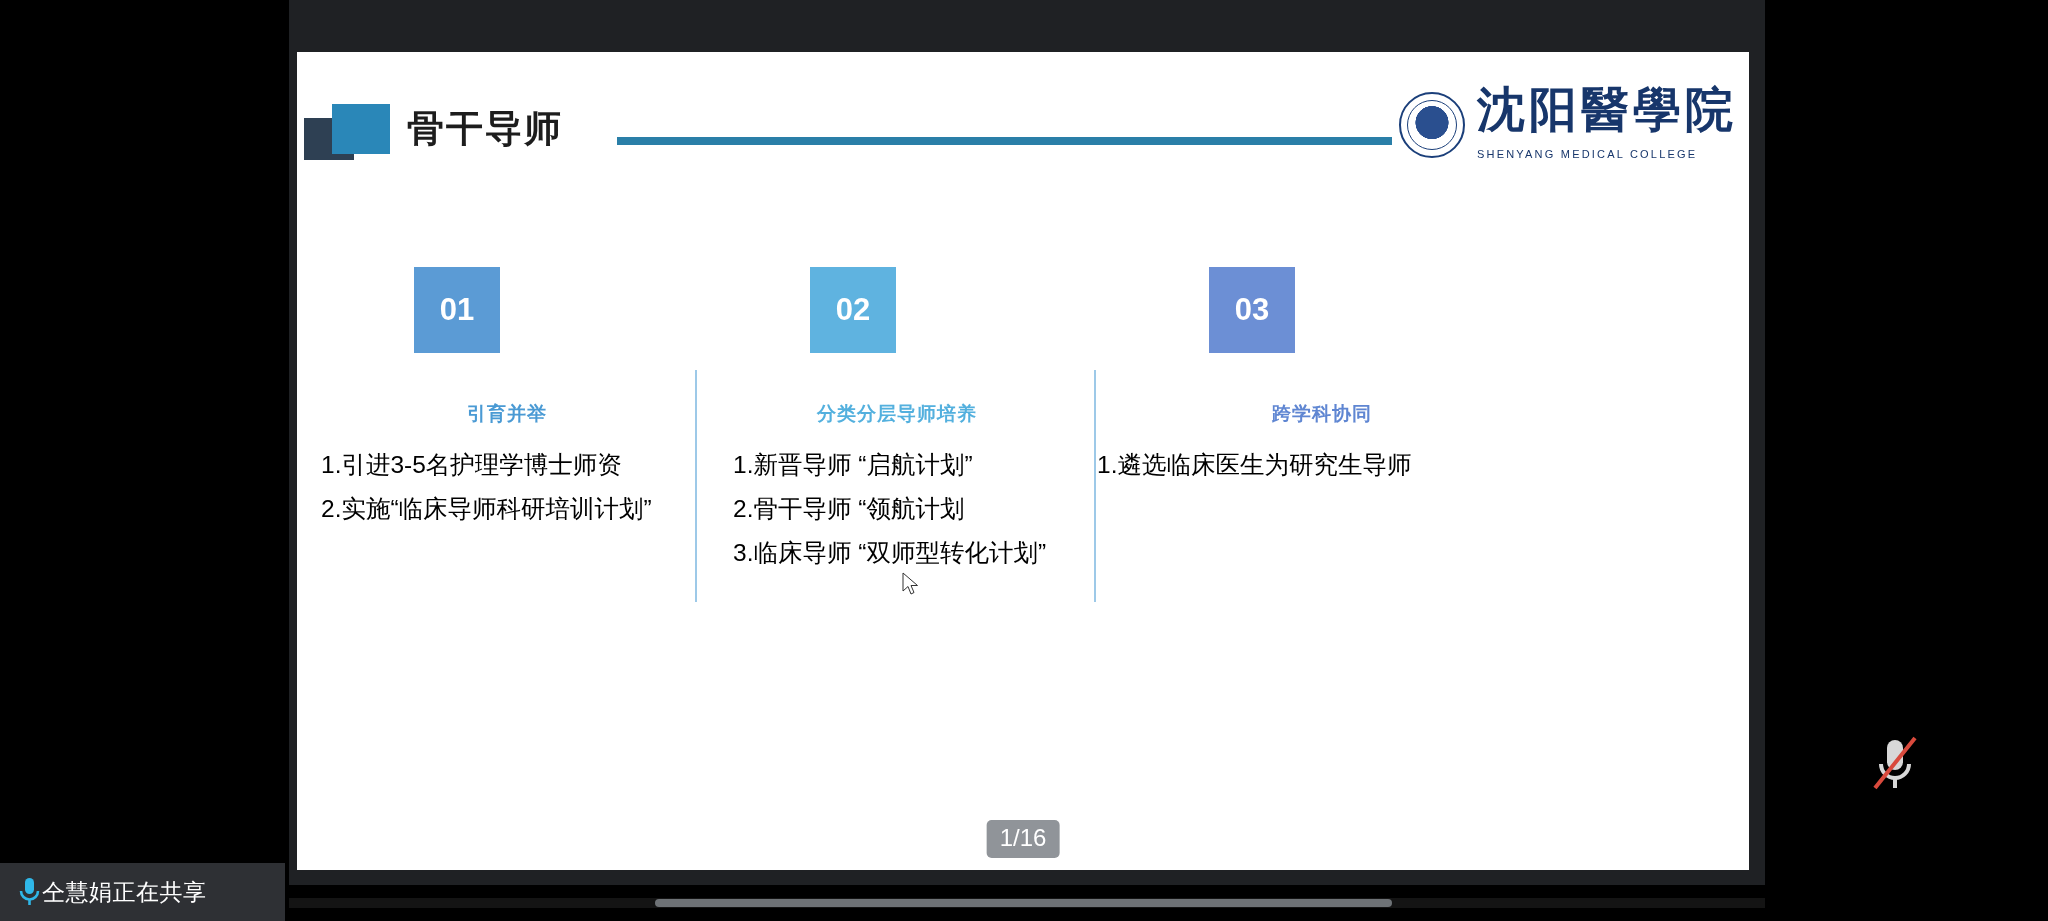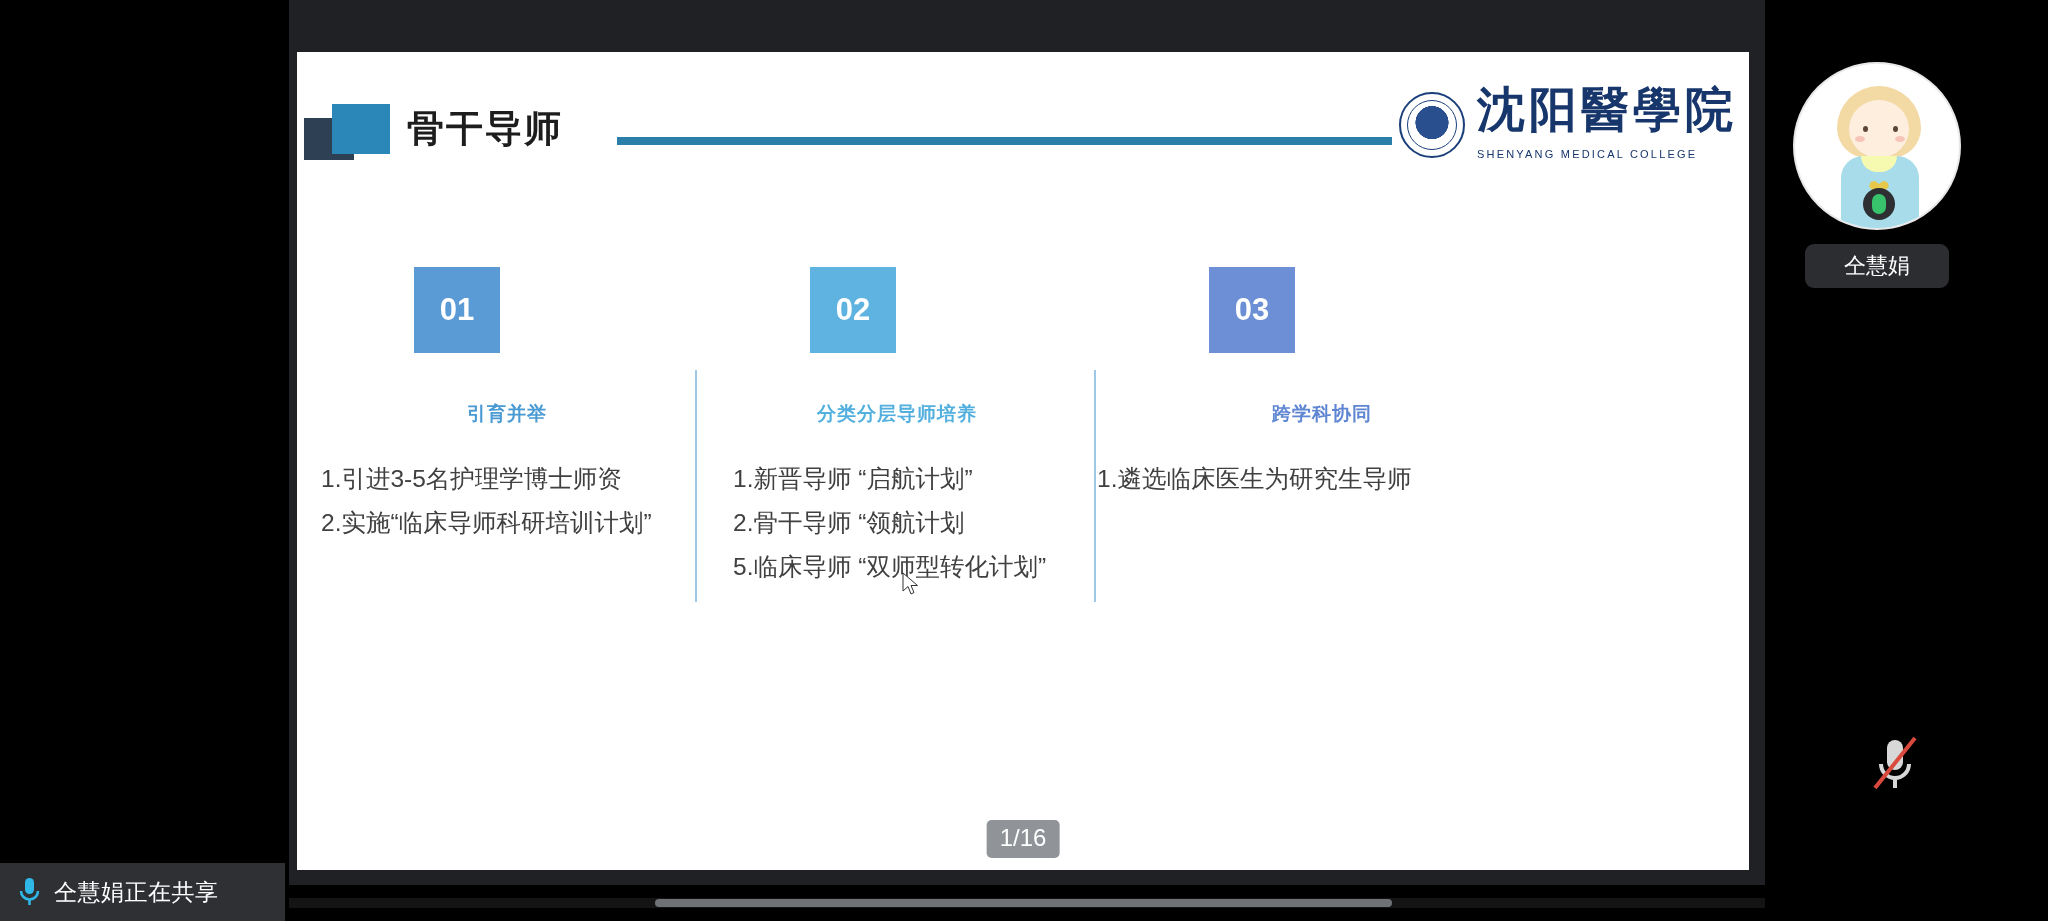--- a/index.html
+++ b/index.html
@@ -108,22 +108,22 @@
     margin-top: 48px;
     text-align: center;
     font-size: 19px; font-weight: bold; color: #4a9ad4;
     letter-spacing: 1px;
   }
   .col-1 .col-title { color: #4a9ad4; }
   .col-2 .col-title { color: #53b0de; }
   .col-3 .col-title { color: #5f86d2; }
 
   .col-body {
-    margin-top: 30px;
-    font-size: 24.5px; color: #404040; line-height: 44px;
+    margin-top: 16px;
+    font-size: 24.5px; color: #000000; line-height: 44px;
   }
   .col-1 .col-body { padding-left: 24px; }
   .col-2 .col-body { padding-left: 36px; }
   .col-3 .col-body { padding-left: 10px; }
 
   .divider {
     position: absolute; top: 318px; width: 2px; height: 232px;
     background: #9dc9e8;
   }
   .div-1 { left: 398px; }
@@ -200,21 +200,21 @@
   .mic-muted {
     position: absolute; left: 1865px; top: 730px;
     width: 60px; height: 70px;
   }
 
   
   .sharebar {
     position: absolute; left: 0; top: 863px;
     width: 285px; height: 58px;
     background: #2e3034;
-    display: flex; align-items: center; gap: 12px;
+    display: flex; align-items: center; 
     padding-left: 16px;
   }
   .sharebar .label {
     color: #ffffff; font-size: 23px; letter-spacing: .5px;
   }
   .share-mic { width: 26px; height: 34px; position: relative; flex: none; }
 
   
   .scroll-track {
     position: absolute; left: 289px; top: 898px;
@@ -263,21 +263,21 @@
           <div>2.实施“临床导师科研培训计划”</div>
         </div>
       </div>
 
       <div class="col col-2">
         <div class="numbox b2">02</div>
         <div class="col-title">分类分层导师培养</div>
         <div class="col-body">
           <div>1.新晋导师 “启航计划”</div>
           <div>2.骨干导师 “领航计划</div>
-          <div>5.临床导师 “双师型转化计划”</div>
+          <div>3.临床导师 “双师型转化计划”</div>
         </div>
       </div>
 
       <div class="col col-3">
         <div class="numbox b3">03</div>
         <div class="col-title">跨学科协同</div>
         <div class="col-body">
           <div>1.遴选临床医生为研究生导师</div>
         </div>
       </div>
@@ -289,37 +289,20 @@
 
     <div class="page-chip">1/16</div>
   </div>
 
   <div class="cursor">
     <svg width="18" height="24" viewBox="0 0 18 24">
       <path d="M1 1 L1 19 L6 14.5 L9 22 L12 20.5 L9 13.5 L15.5 13.5 Z" fill="#ffffff" stroke="#333" stroke-width="1"></path>
     </svg>
   </div>
 
-  <div class="participant">
-    <div class="avatar">
-      <div class="av-hair"></div>
-      <div class="av-face"></div>
-      <div class="av-eye l"></div>
-      <div class="av-eye r"></div>
-      <div class="av-cheek l"></div>
-      <div class="av-cheek r"></div>
-      <div class="av-body"></div>
-      <div class="av-collar"></div>
-      <div class="av-heart"></div>
-      <div class="mic-dot">
-          <div class="g"></div>
-        </div>
-    </div>
-    <div class="name-chip">仝慧娟</div>
-  </div>
 
   <div class="mic-muted">
     <svg width="60" height="70" viewBox="0 0 60 70">
       <rect x="22" y="10" width="16" height="30" rx="8" fill="#d8d8d8"></rect>
       <path d="M16 34 a14 14 0 0 0 28 0" fill="none" stroke="#d8d8d8" stroke-width="4"></path>
       <line x1="30" y1="48" x2="30" y2="58" stroke="#d8d8d8" stroke-width="4"></line>
       <line x1="10" y1="58" x2="50" y2="8" stroke="#d94a3d" stroke-width="4"></line>
     </svg>
   </div>
 

